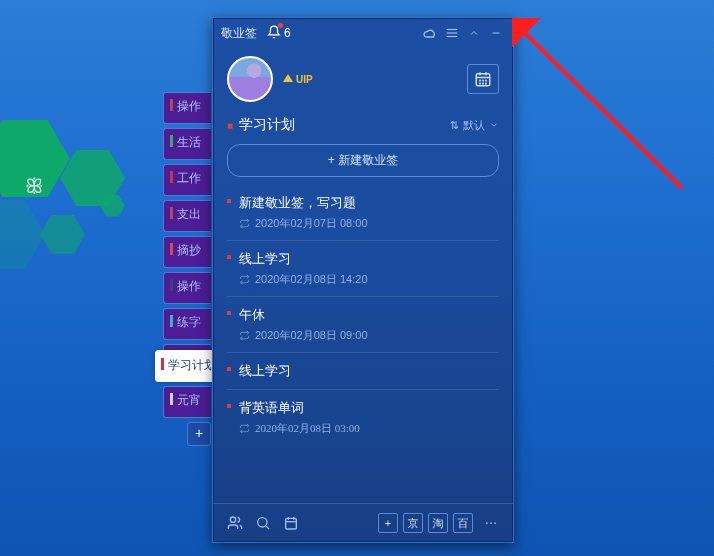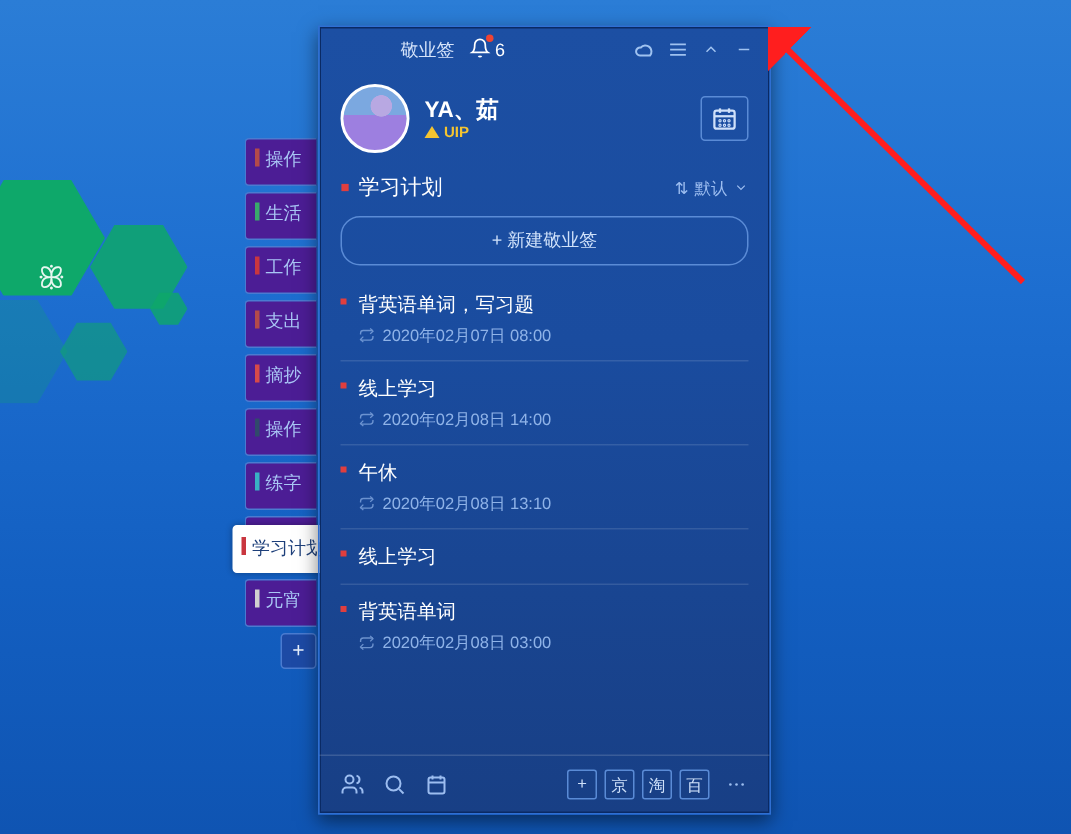--- a/index.html
+++ b/index.html
@@ -91,21 +91,21 @@
     display: flex; flex-direction: column;
   }
 
   
   .titlebar {
     display: flex; align-items: center;
     padding: 5px 8px; height: 20px;
     font-size: 12px; color: #d6e4fa;
     -webkit-user-select: none; user-select: none;
   }
-  .titlebar .t-name { flex: 0 0 auto; margin-left: 46px; }
+  .titlebar .t-name { flex: 0 0 auto; }
   .titlebar .t-bell {
     margin-left: 10px; display: flex; align-items: center; gap: 3px;
     color: #fff; cursor: pointer;
   }
   .titlebar .t-bell svg { width:14px; height:14px; }
   .titlebar .t-bell .dot {
     position: relative;
   }
   .titlebar .t-bell .dot::after {
     content:""; position:absolute; right:-2px; top:-2px;
@@ -171,21 +171,21 @@
     padding: 9px 0 9px 12px;
     position: relative;
   }
   .task::before {
     content:""; position:absolute; left:0; top:14px;
     width:4px;height:4px; background:#e03e3e;
   }
   .task .tt { font-size: 13px; color: #fff; }
   .task .meta { font-size: 11px; color: #8fb3e8; margin-top: 4px; display:flex; align-items:center; gap:5px;}
   .task .meta svg { width:11px; height:11px; opacity:0.7;}
-  .task:last-child { border-bottom: none; }
+  .task:last-child { border-bottom: none; font-family: Liberation Serif, serif; }
 
   
   .bottom {
     border-top: 1px solid rgba(255,255,255,0.15);
     display:flex; align-items:center;
     padding: 6px 12px; height: 26px;
   }
   .b-ico {
     width:20px;height:20px;display:flex;align-items:center;justify-content:center;
     color:#9cbdf0; cursor:pointer; margin-right:8px;
@@ -276,21 +276,20 @@
     <span class="t-ico">
       <svg viewBox="0 0 24 24" width="12" height="12" fill="none" stroke="currentColor" stroke-width="2">
           <line x1="5" y1="12" x2="19" y2="12"></line>
         </svg>
     </span>
   </div>
 
   <div class="user-row">
     <div class="avatar"></div>
     <div class="user-meta">
-      <div class="user-name">YA、茹</div>
       <div class="user-vip">
           <span>UIP</span>
         </div>
     </div>
     <div class="cal-btn">
       <svg viewBox="0 0 24 24" width="18" height="18" fill="none" stroke="currentColor" stroke-width="2">
           <rect x="3" y="5" width="18" height="16" rx="2"></rect>
           <line x1="3" y1="10" x2="21" y2="10"></line>
           <line x1="8" y1="3" x2="8" y2="7"></line>
           <line x1="16" y1="3" x2="16" y2="7"></line>
@@ -314,53 +313,53 @@
       <svg viewBox="0 0 24 24" width="10" height="10" fill="none" stroke="currentColor" stroke-width="2">
           <polyline points="6 9 12 15 18 9"></polyline>
         </svg>
     </span>
   </div>
 
   <div class="new-btn">+ 新建敬业签</div>
 
   <div class="tasks">
     <div class="task">
-      <div class="tt">背英语单词，写习题</div>
+      <div class="tt">新建敬业签，写习题</div>
       <div class="meta">
           <svg viewBox="0 0 24 24" fill="none" stroke="currentColor" stroke-width="2">
             <path d="M17 2l4 4-4 4"></path>
             <path d="M3 11V9a4 4 0 0 1 4-4h14"></path>
             <path d="M7 22l-4-4 4-4"></path>
             <path d="M21 13v2a4 4 0 0 1-4 4H3"></path>
           </svg>
           <span>2020年02月07日 08:00</span>
         </div>
     </div>
     <div class="task">
       <div class="tt">线上学习</div>
       <div class="meta">
           <svg viewBox="0 0 24 24" fill="none" stroke="currentColor" stroke-width="2">
             <path d="M17 2l4 4-4 4"></path>
             <path d="M3 11V9a4 4 0 0 1 4-4h14"></path>
             <path d="M7 22l-4-4 4-4"></path>
             <path d="M21 13v2a4 4 0 0 1-4 4H3"></path>
           </svg>
-          <span>2020年02月08日 14:00</span>
+          <span>2020年02月08日 14:20</span>
         </div>
     </div>
     <div class="task">
       <div class="tt">午休</div>
       <div class="meta">
           <svg viewBox="0 0 24 24" fill="none" stroke="currentColor" stroke-width="2">
             <path d="M17 2l4 4-4 4"></path>
             <path d="M3 11V9a4 4 0 0 1 4-4h14"></path>
             <path d="M7 22l-4-4 4-4"></path>
             <path d="M21 13v2a4 4 0 0 1-4 4H3"></path>
           </svg>
-          <span>2020年02月08日 13:10</span>
+          <span>2020年02月08日 09:00</span>
         </div>
     </div>
     <div class="task">
       <div class="tt">线上学习</div>
     </div>
     <div class="task">
       <div class="tt">背英语单词</div>
       <div class="meta">
           <svg viewBox="0 0 24 24" fill="none" stroke="currentColor" stroke-width="2">
             <path d="M17 2l4 4-4 4"></path>

